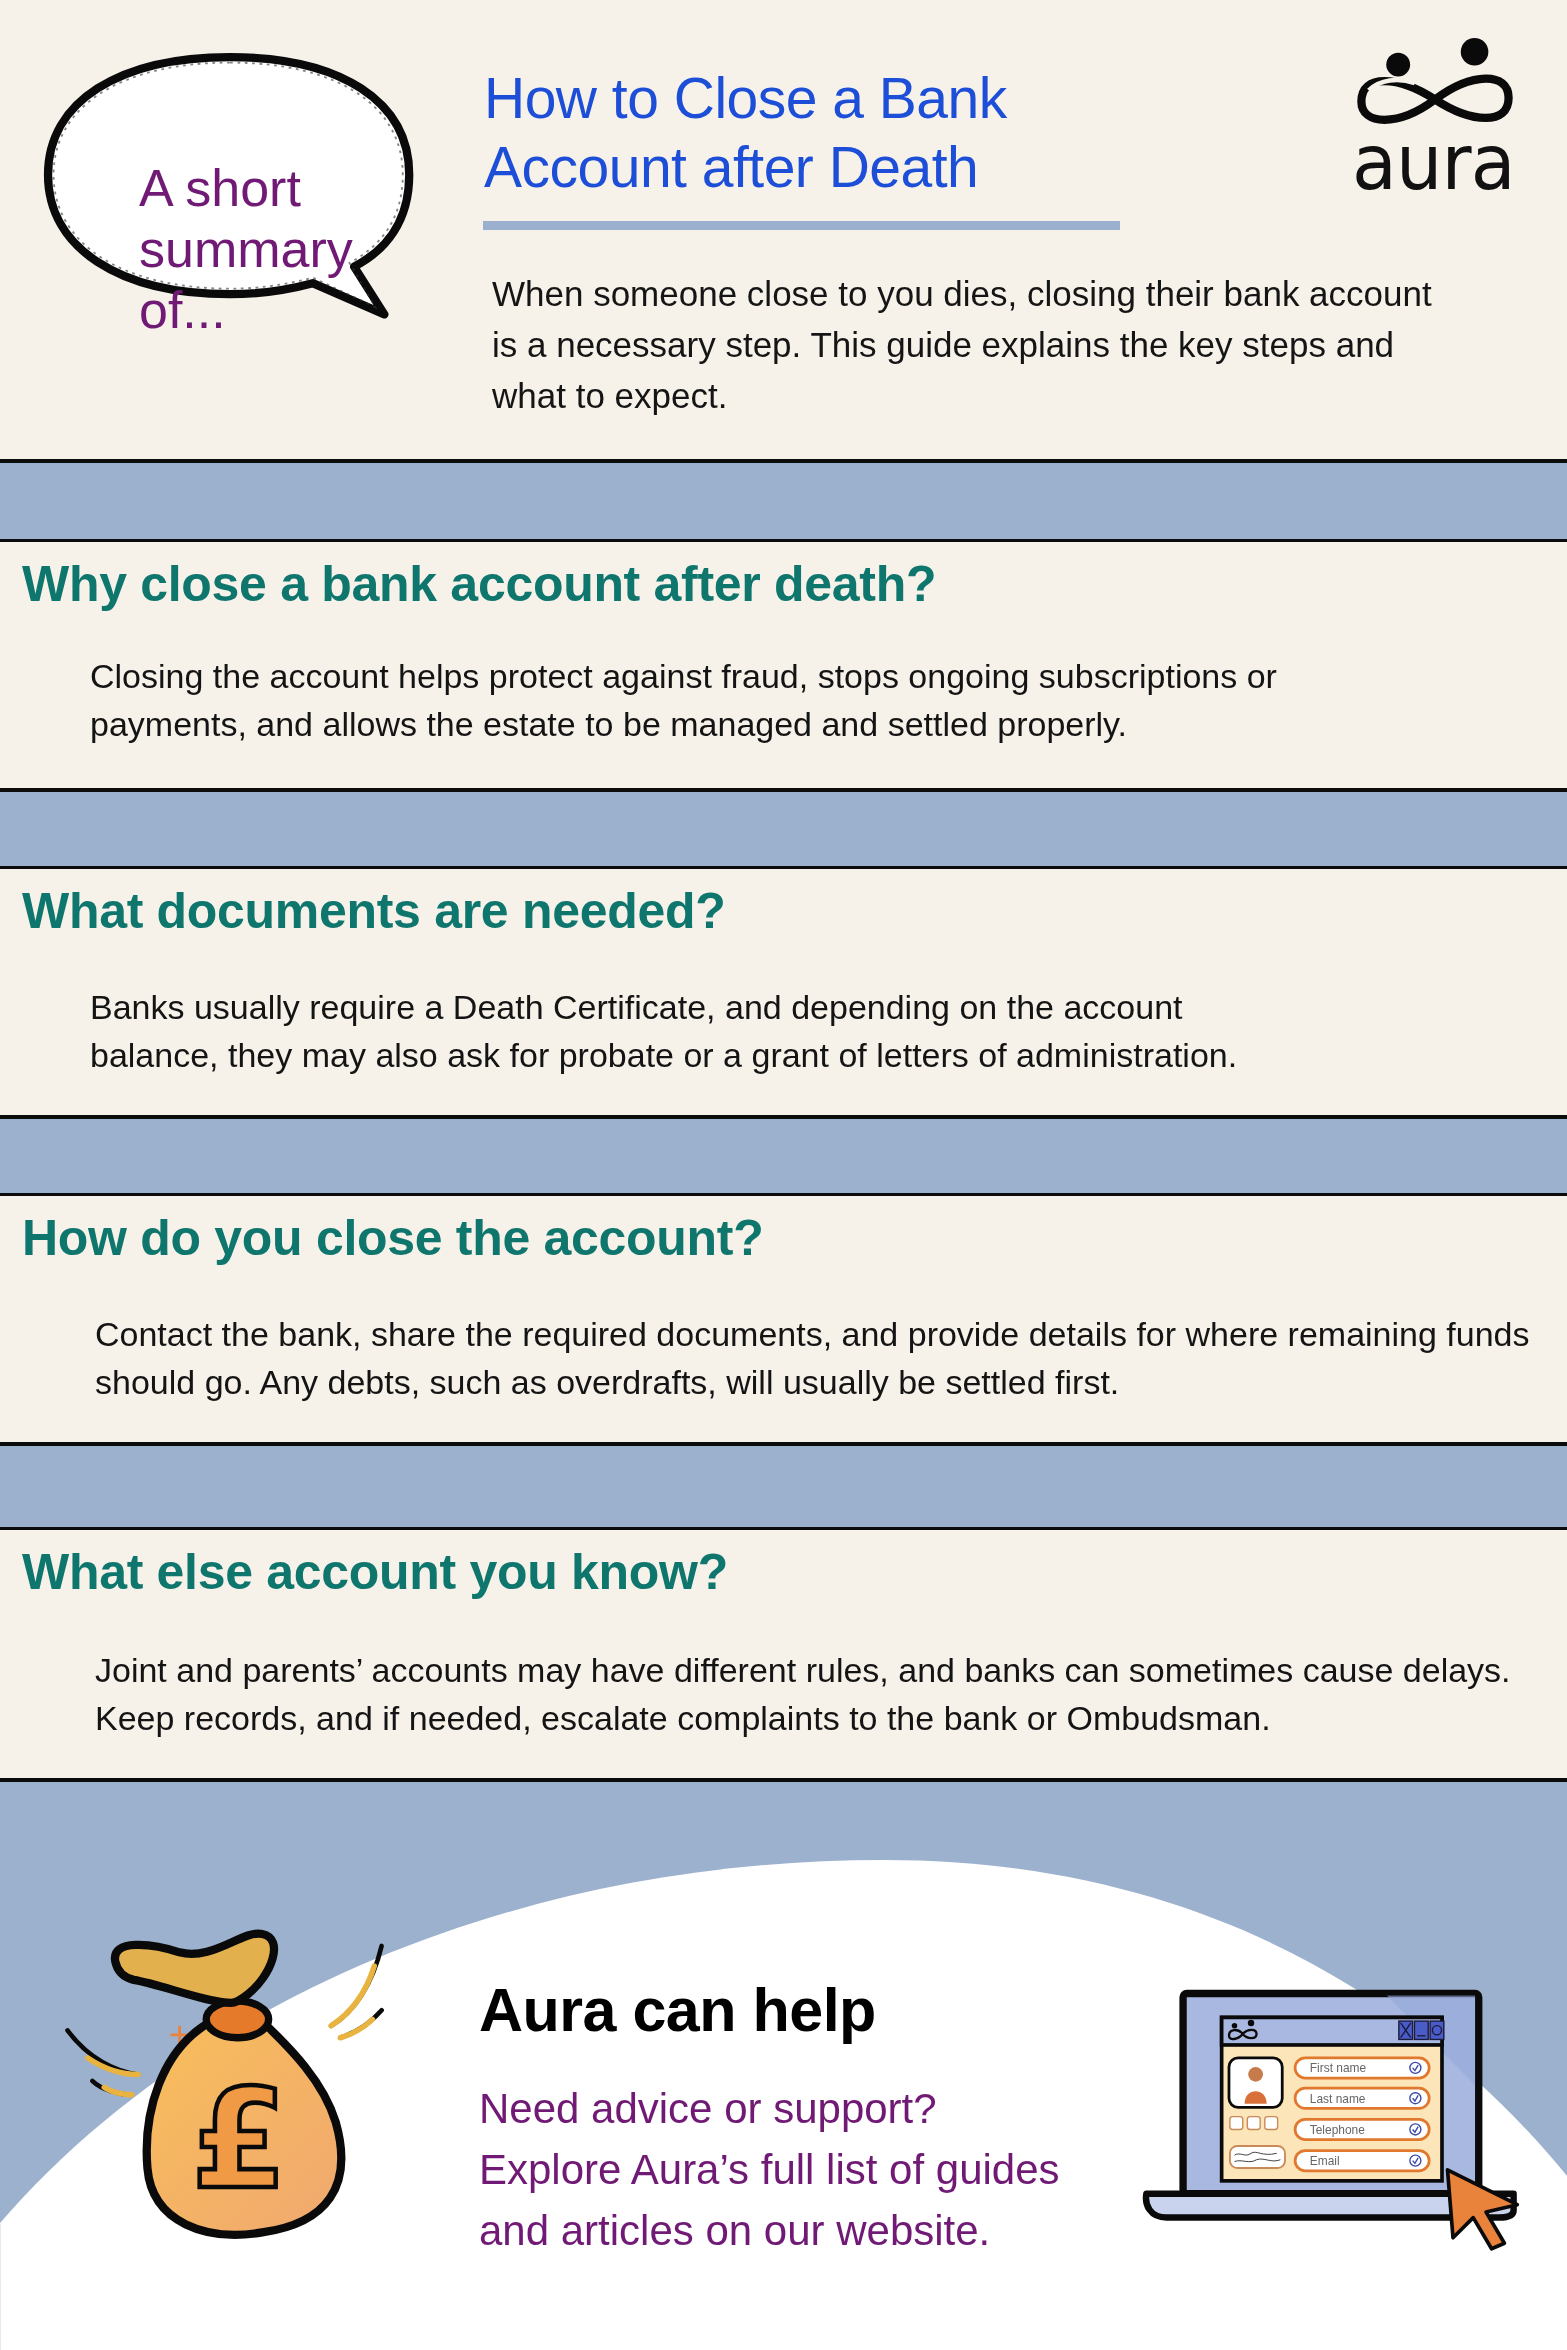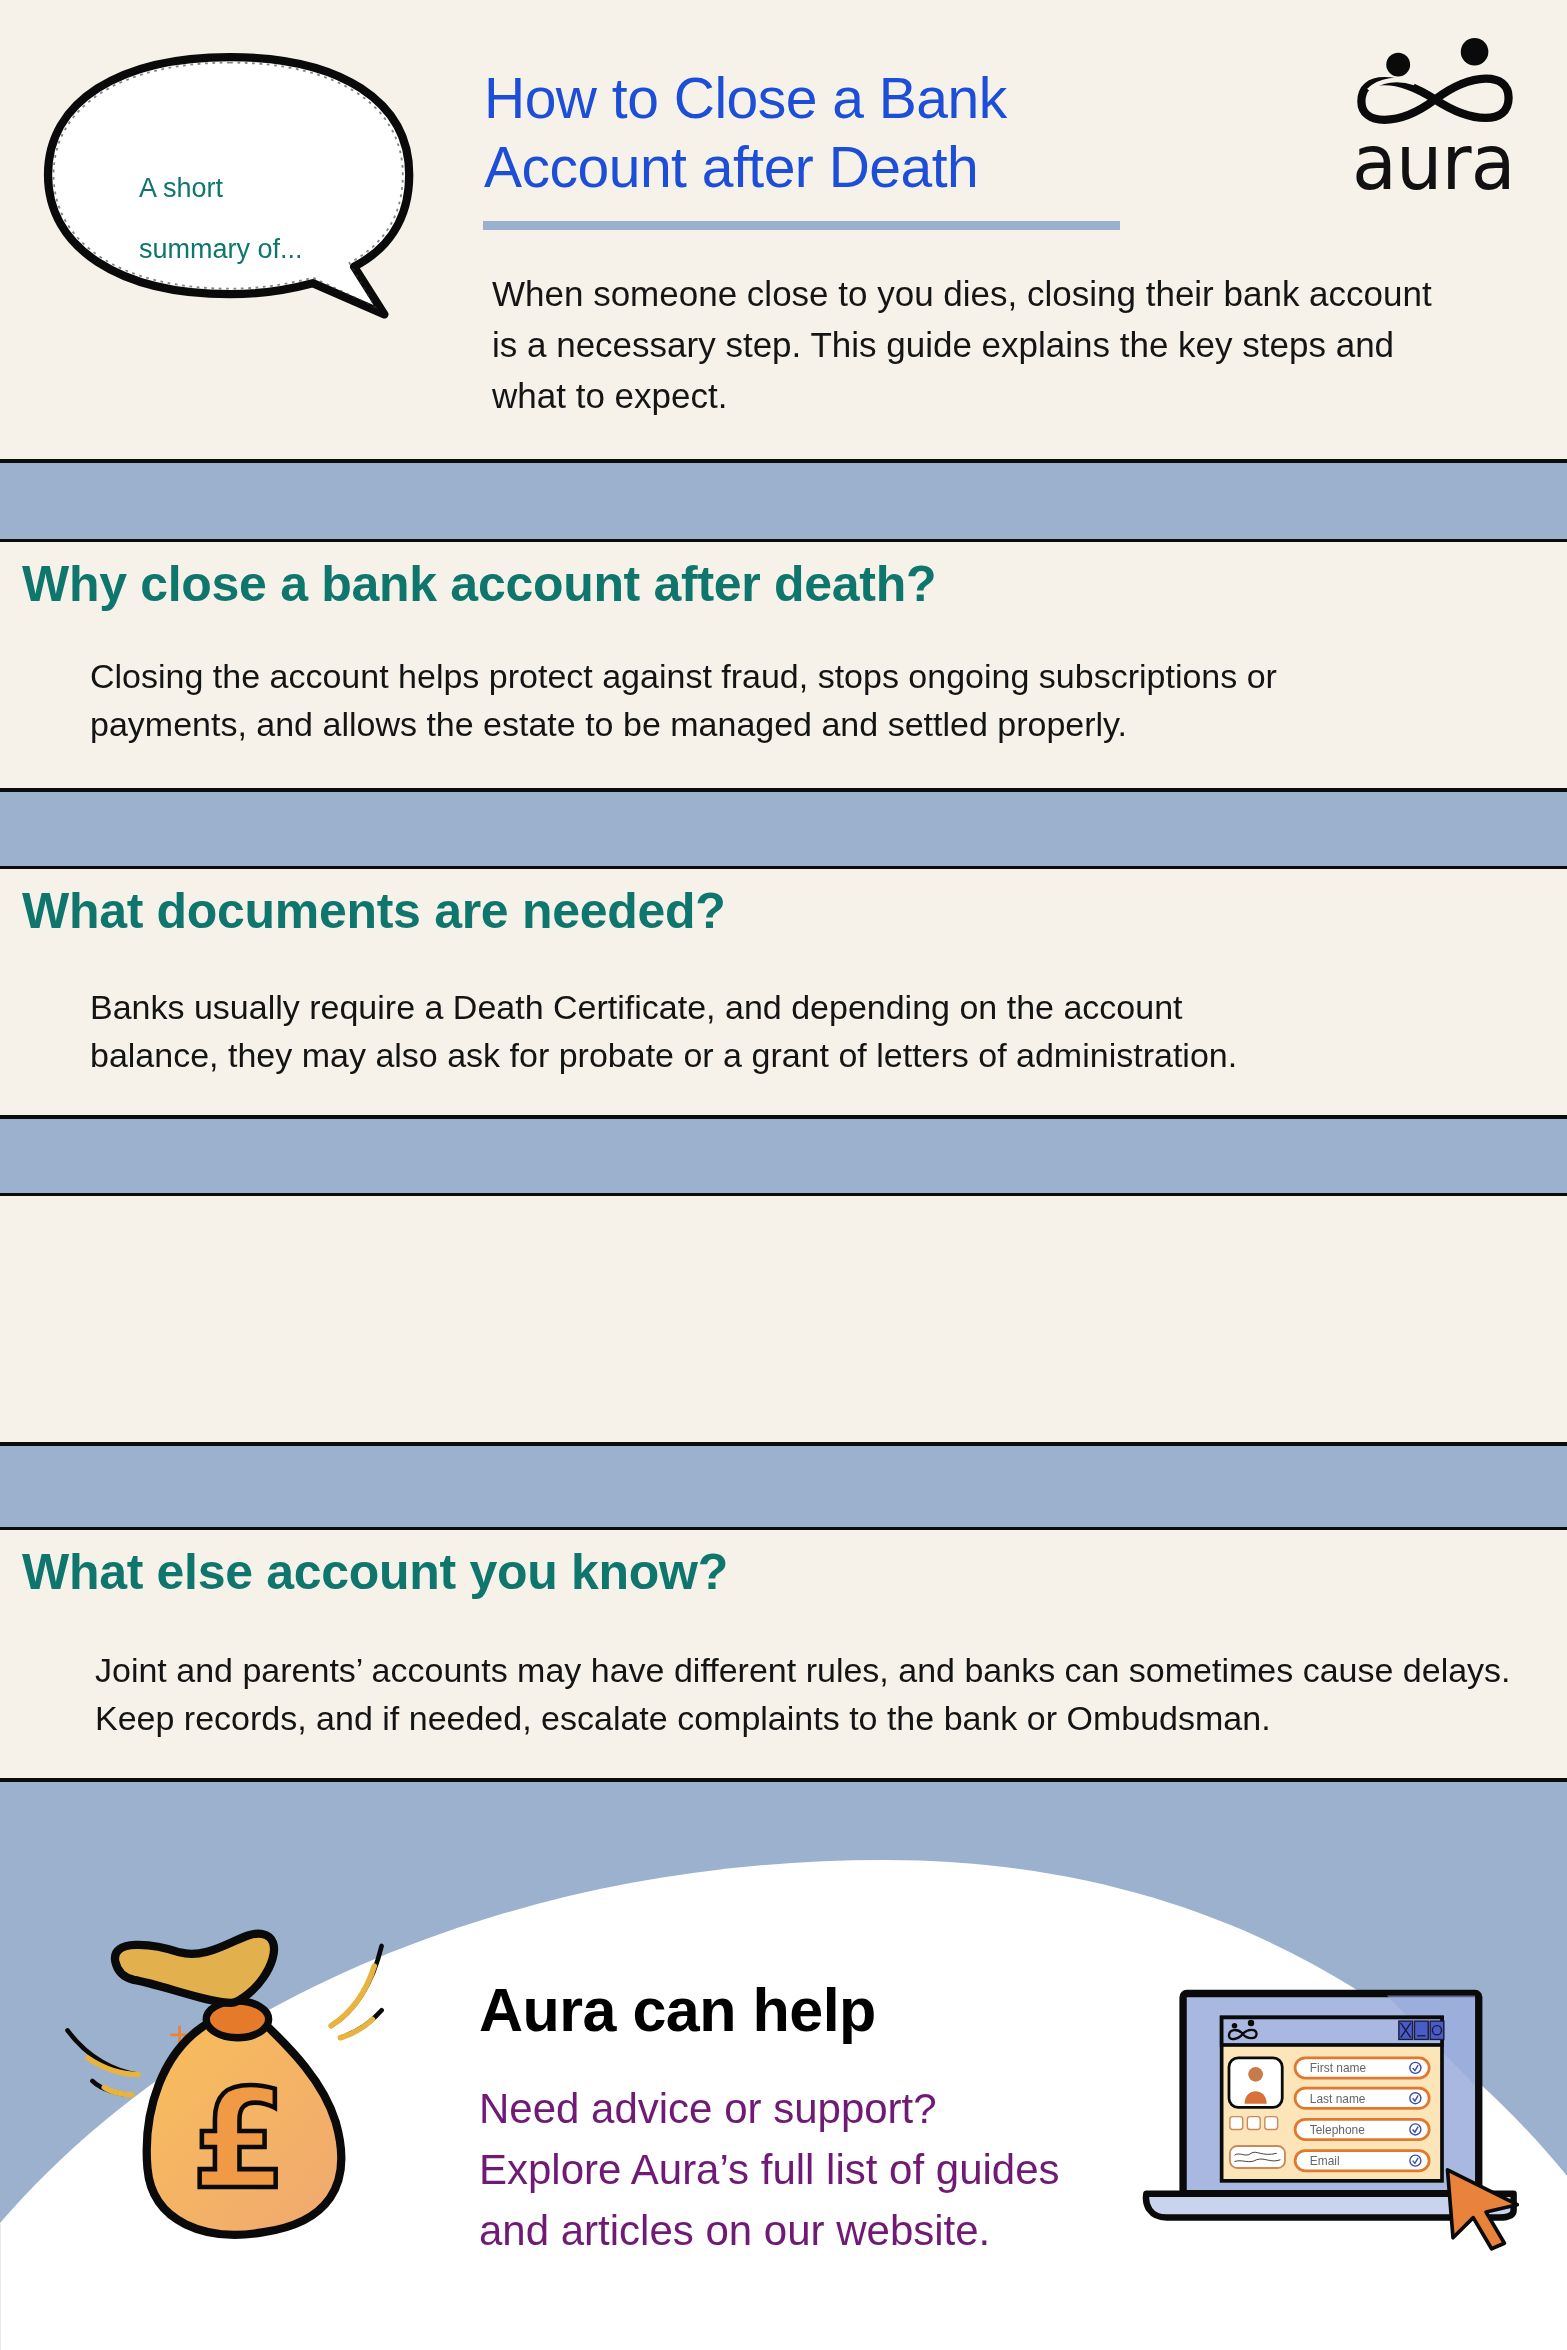--- a/index.html
+++ b/index.html
@@ -10,21 +10,21 @@
     color: #111;
     position: relative;
   }
   .page { position: relative; width: 1568px; height: 2351px; }
 
   
   .header { position: absolute; left: 0; top: 0; width: 1568px; height: 463px; background: #F6F2EA; }
   .bubble { position: absolute; left: 37px; top: 46px; width: 386px; height: 285px; }
   .bubble svg { position: absolute; left: 0; top: 0; }
   .bubble-text {
-    position: absolute; left: 102px; top: 112px; font-size: 27px; line-height: 61px; color: #0f766e;
+    position: absolute; left: 102px; top: 112px; font-size: 52px; line-height: 61px; color: #701a75;
     width: 275px;
   }
   .title {
     position: absolute; left: 484px; top: 64px; font-size: 57px; line-height: 69px; font-weight: 400;
     letter-spacing: -0.5px; color: #1d4ed8; width: 698px;
   }
   .title-underline { position: absolute; left: 483px; top: 221px; width: 637px; height: 9.2px; background: #9BB0CE; }
   .intro {
     position: absolute; left: 484px; top: 268px; width: 964px; font-size: 35px; line-height: 51px; color: #151515; margin-left: 8px;
   }
@@ -108,20 +108,24 @@
 
   <div class="band" style="top:788px;height:81px;"></div>
 
   <section class="section" style="top:869px;height:248px;padding-left:48px;">
     <h2 class="section-heading">What documents are needed?</h2>
     <p class="section-body" style="left:90px;top:114px;width:1194px;">Banks usually require a Death Certificate, and depending on the account balance, they may also ask for probate or a grant of letters of administration.</p>
   </section>
 
   <div class="band" style="top:1115px;height:81px;"></div>
 
+  <section class="section" style="top:1196px;height:248px;">
+    <h2 class="section-heading">How do you close the account?</h2>
+    <p class="section-body" style="left:95px;top:114px;width:1451px;">Contact the bank, share the required documents, and provide details for where remaining funds should go. Any debts, such as overdrafts, will usually be settled first.</p>
+  </section>
 
   <div class="band" style="top:1442px;height:88px;"></div>
 
   <section class="section" style="top:1530px;height:250px;">
     <h2 class="section-heading">What else account you know?</h2>
     <p class="section-body" style="left:95px;top:116px;width:1451px;">Joint and parents’ accounts may have different rules, and banks can sometimes cause delays. Keep records, and if needed, escalate complaints to the bank or Ombudsman.</p>
   </section>
 
   <div class="bottom">
     <svg class="arc" width="1568" height="573" viewBox="0 0 1707 624">

